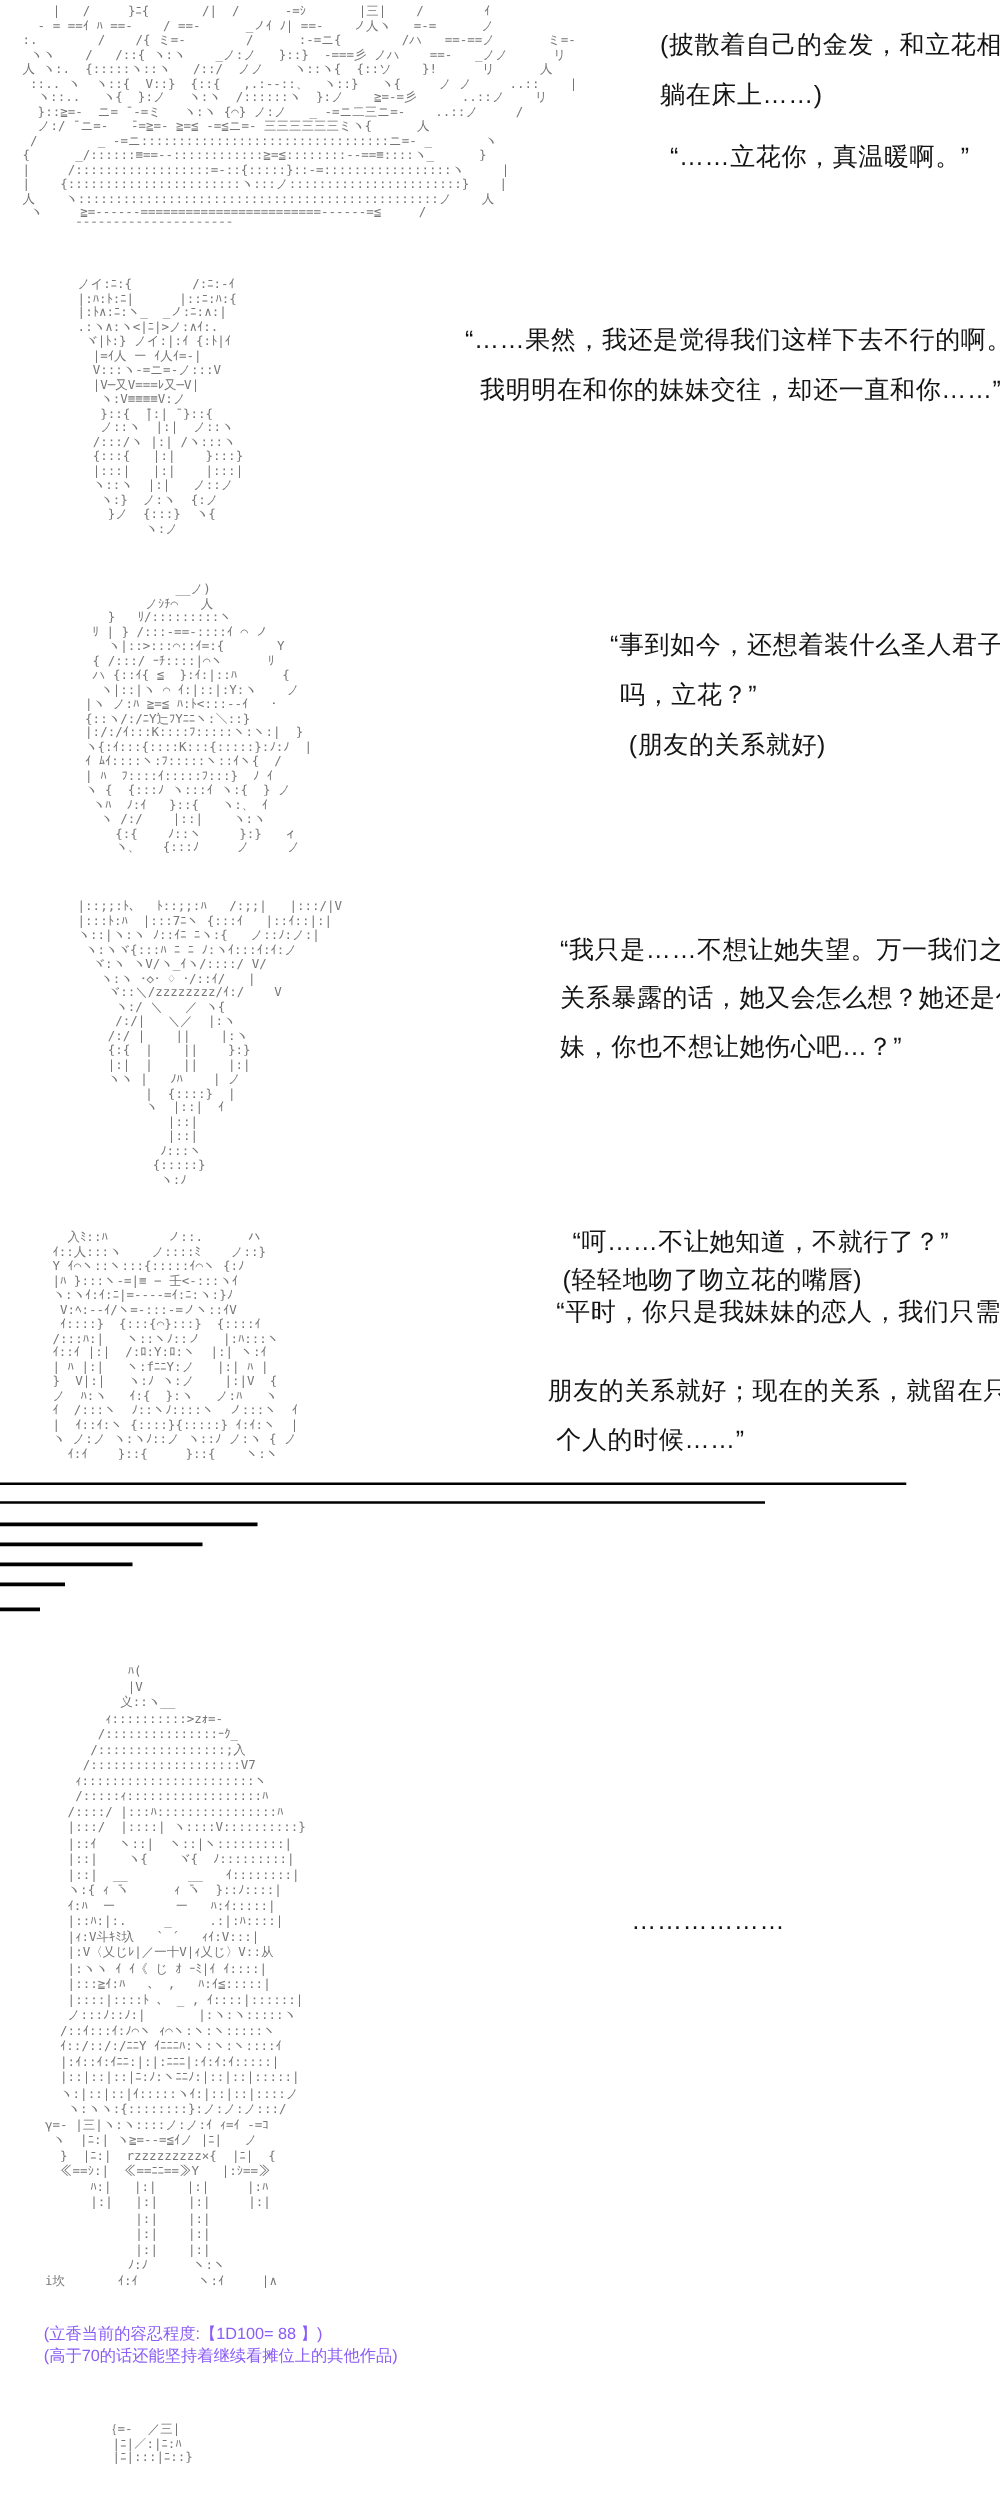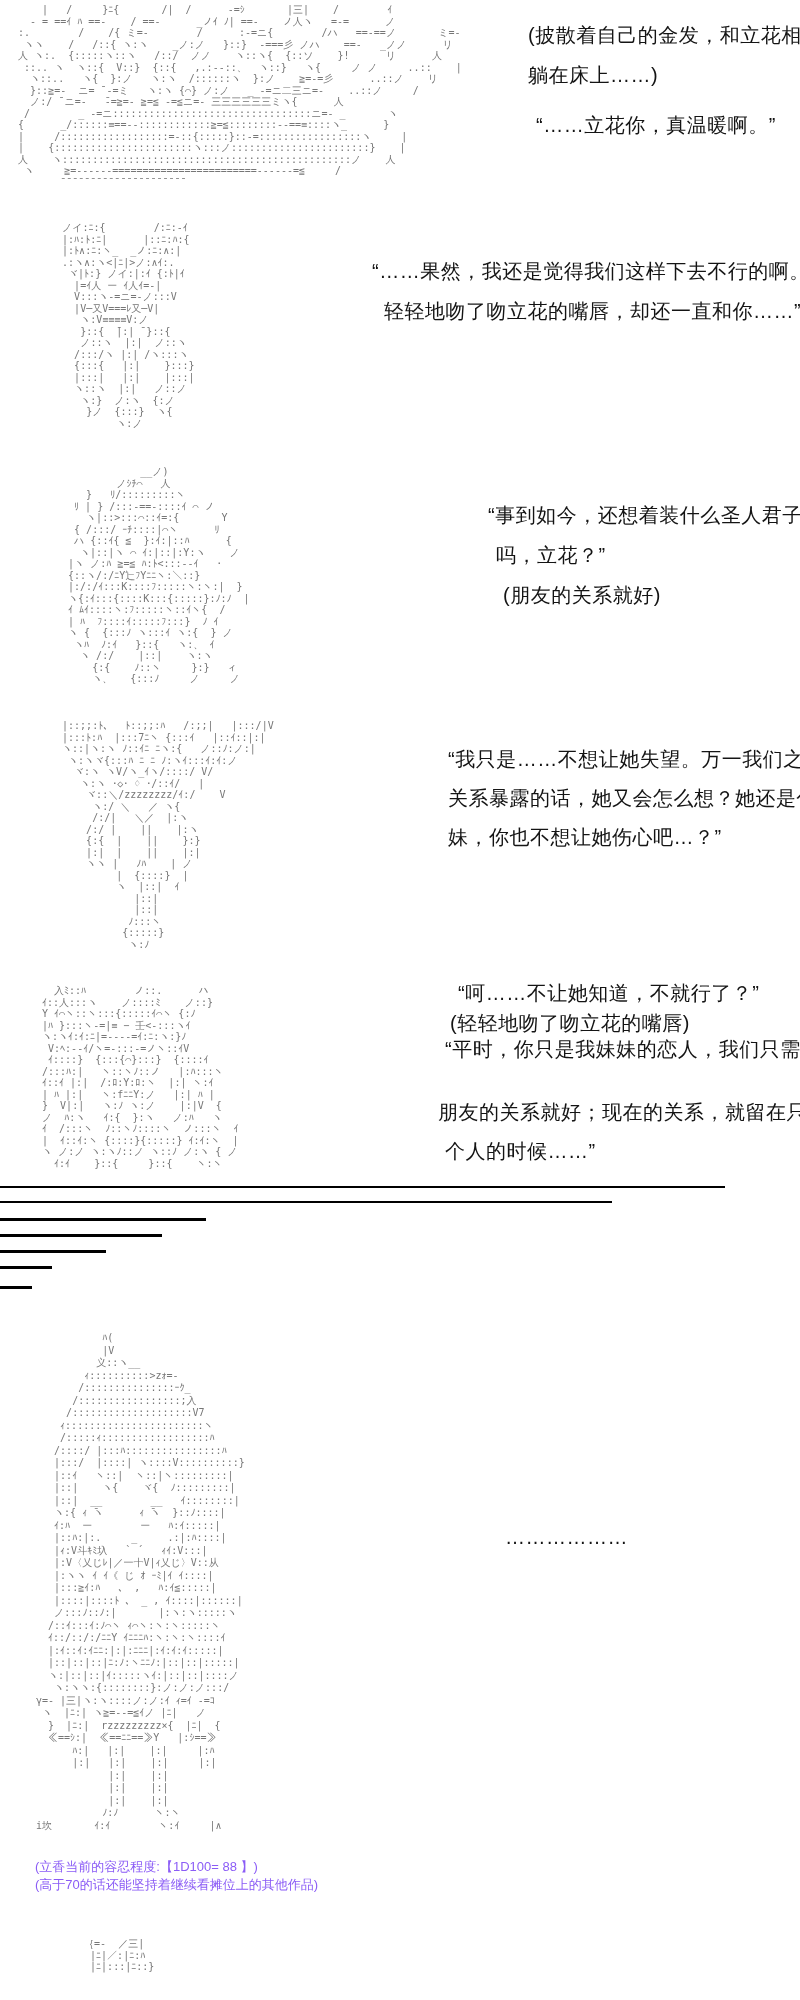--- a/index.html
+++ b/index.html
@@ -81,21 +81,21 @@
        }::{  ̄|:| ̄ }::{
        ノ::ヽ  |:|  ノ::ヽ
       /:::/ヽ |:| /ヽ:::ヽ
       {:::{   |:|    }:::}
       |:::|   |:|    |:::|
       ヽ::ヽ  |:|   ノ::ノ
        ヽ:}  ノ:ヽ  {:ノ
         }ノ  {:::}  ヽ{
              ヽ:ノ</pre>
     <div class="txt" style="left:372px; top:258px;">“……果然，我还是觉得我们这样下去不行的啊。</div>
-    <div class="txt" style="left:384px; top:298px;">轻轻地吻了吻立花的嘴唇，却还一直和你……”</div>
+    <div class="txt" style="left:384px; top:298px;">我明明在和你的妹妹交往，却还一直和你……”</div>
   </section>
 
   <section>
     <pre class="aa" style="left:50px; top:466px;">               __ノ)
            ノｼﾁ⌒   人
       }   ﾘ/:::::::::ヽ
     ﾘ | } /:::-==-::::ｲ ⌒ ノ
       ヽ|::&gt;:::⌒::ｲ=:{       Y
     { /:::/ ｰﾁ::::|⌒ヽ      ﾘ
     ハ {::ｲ{ ≦  }:ｲ:|::ﾊ      {

